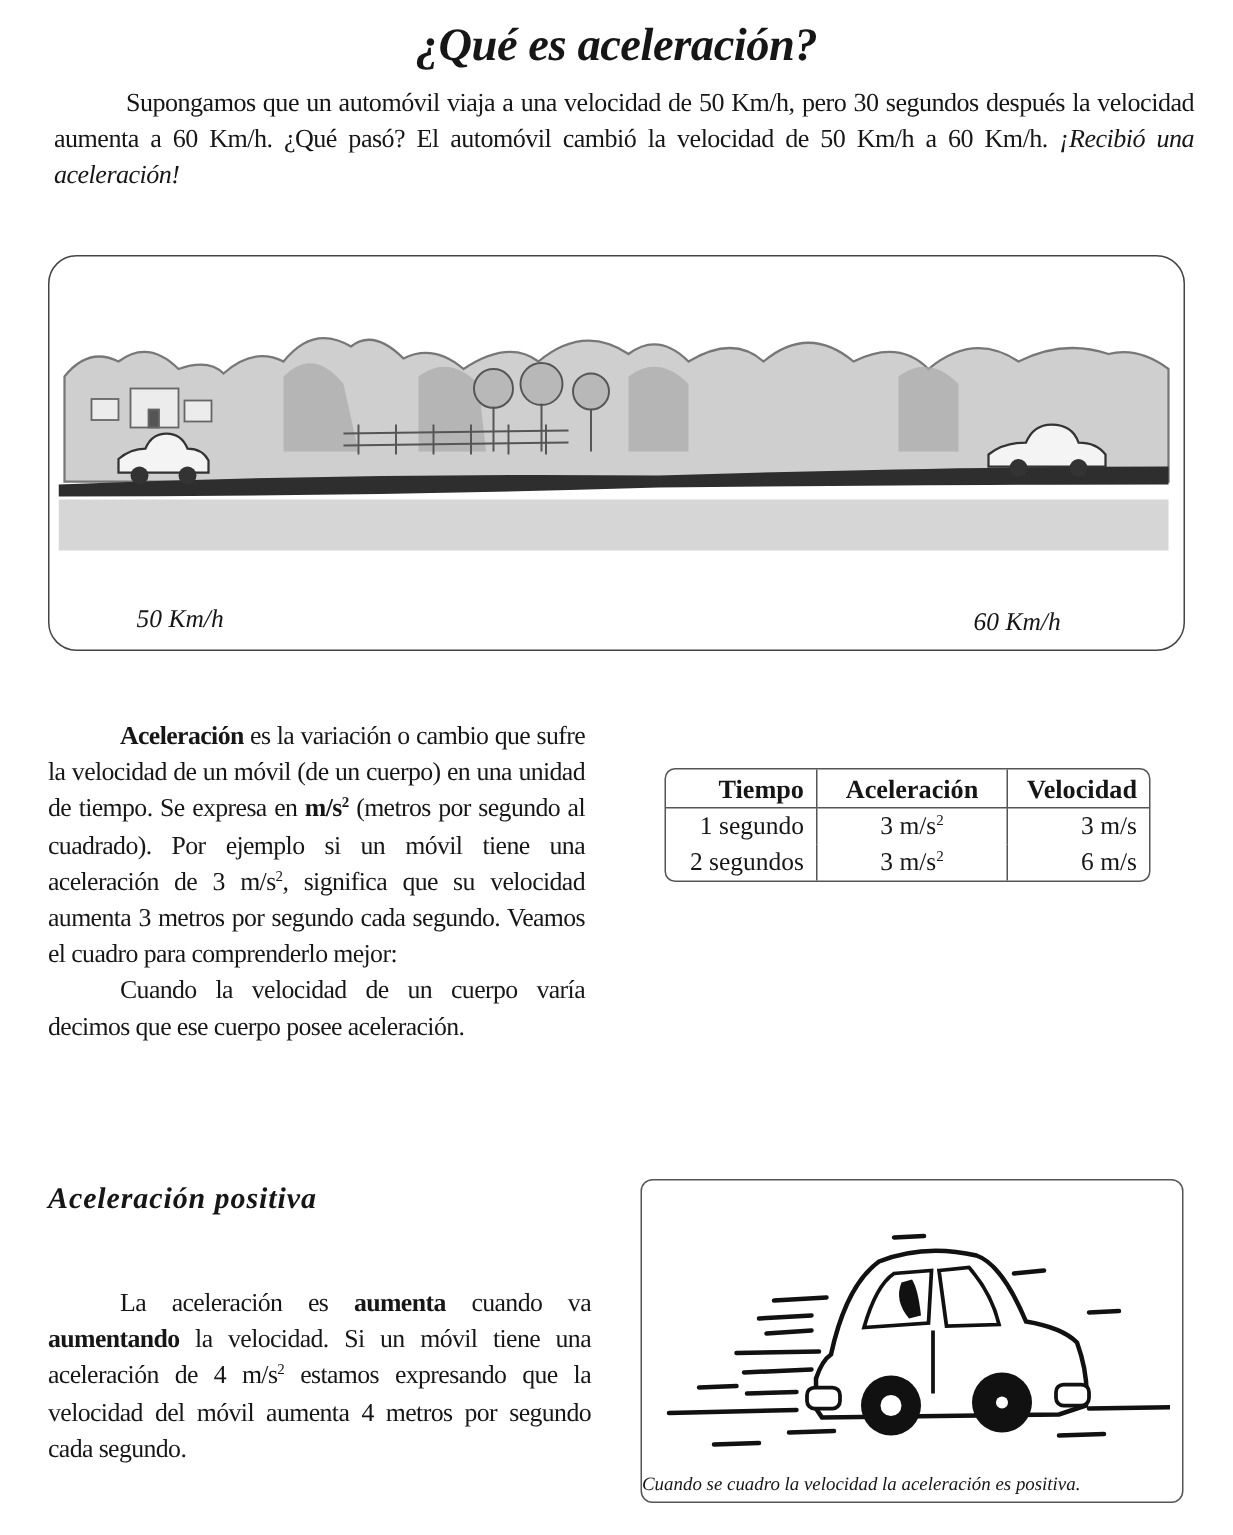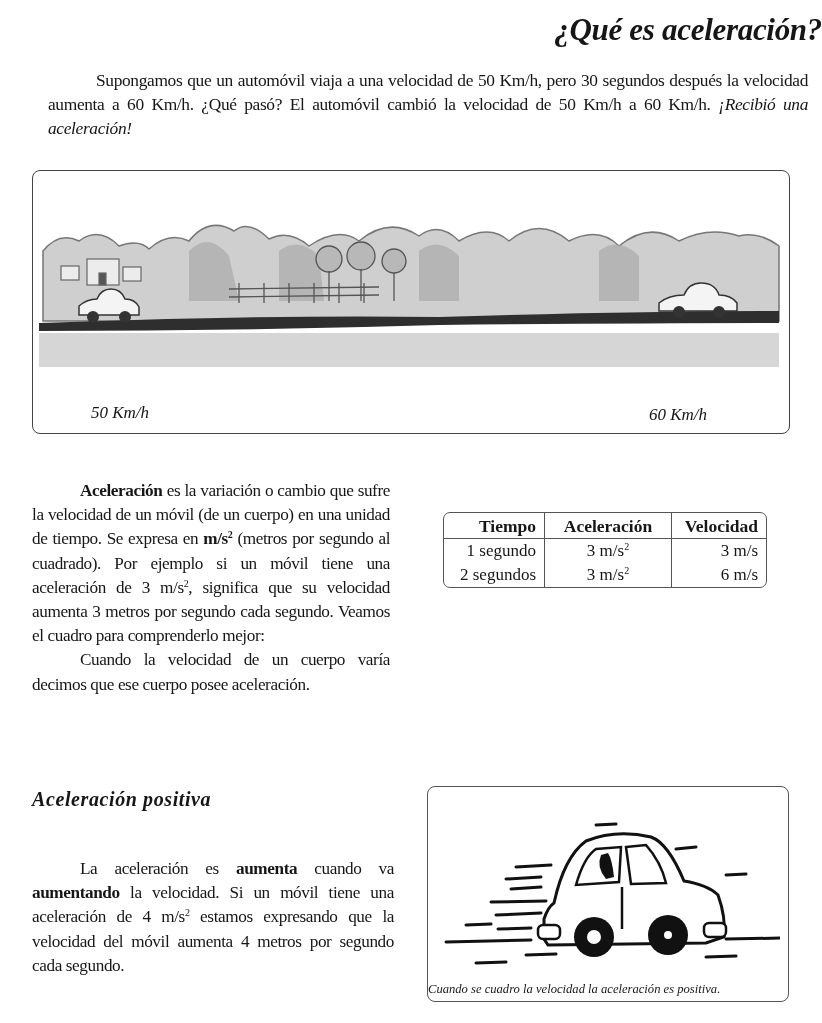--- a/index.html
+++ b/index.html
@@ -1,23 +1,23 @@
 <!DOCTYPE html>
 <html><head>
 <meta charset="utf-8">
 <style>
   html, body { margin:0; padding:0; background:#ffffff; }
   body { width:822px; height:1023px; position:relative; overflow:hidden;
          font-family:"Liberation Serif","DejaVu Serif",serif; color:#161616; }
   .abs { position:absolute; }
-  h1.title { position:absolute; left:0; width:822px; top:12px; margin:0; text-align:right;
+  h1.title { position:absolute; left:0; width:822px; top:12px; margin:0; text-align:center;
              font-size:31px; font-style:italic; font-weight:bold; letter-spacing:-0.3px; }
   .intro { left:32px; top:52px; width:760px; font-size:17.4px; line-height:24px; text-align:justify; letter-spacing:-0.35px; }
   .intro .indent { display:inline-block; width:48px; }
-  .scene-box { left:32px; top:170px; width:756px; height:262px; border:1.5px solid #444; border-radius:8px; }
+  .scene-box { left:32px; top:170px; width:756px; height:262px; border:1.5px solid #444; border-radius:19px; }
   .scene-svg { position:absolute; left:6px; top:40px; }
   .speed-label { font-style:italic; font-size:17px; }
   .def { left:32px; top:479px; width:358px; font-size:17.2px; line-height:24.2px; text-align:justify; letter-spacing:-0.4px; }
   .def .indent { display:inline-block; width:48px; }
   sup { font-size:10px; vertical-align:6px; line-height:0; }
   table.acc { position:absolute; left:443px; top:512px; border-collapse:separate; border-spacing:0;
               border:1.5px solid #555; border-radius:7px; font-size:17px; }
   table.acc th { font-weight:bold; padding:3px 8px 1px 8px; border-bottom:1.3px solid #555; font-size:17.5px; }
   table.acc td { padding:0 8px; line-height:24px;font-family:Liberation Serif, serif; }
   table.acc .c1 { border-right:1.3px solid #555; width:84px; text-align:right; }
@@ -27,21 +27,21 @@
   .pos { left:32px; top:857px; width:362px; font-size:17.2px; line-height:24.2px; text-align:justify; letter-spacing:-0.4px; }
   .pos .indent { display:inline-block; width:48px; }
   .car-box { left:427px; top:786px; width:360px; height:214px; border:1.5px solid #555; border-radius:8px; }
   .caption { position:absolute; left:0; bottom:4px; font-size:12.6px; font-style:italic; white-space:nowrap; }
 </style>
 </head>
 <body>
 
 <h1 class="title">¿Qué es aceleración?</h1>
 
-<p class="abs intro" style="margin:16px;"><span class="indent"></span><span>Supongamos que un automóvil viaja a una velocidad de 50 Km/h, pero 30 segundos después la velocidad aumenta a 60 Km/h. ¿Qué pasó? El automóvil cambió la velocidad de 50 Km/h a 60 Km/h. </span><i>¡Recibió una aceleración!</i></p>
+<p class="abs intro" style="margin:4px;"><span class="indent"></span><span>Supongamos que un automóvil viaja a una velocidad de 50 Km/h, pero 30 segundos después la velocidad aumenta a 60 Km/h. ¿Qué pasó? El automóvil cambió la velocidad de 50 Km/h a 60 Km/h. </span><i>¡Recibió una aceleración!</i></p>
 
 <div class="abs scene-box">
   <svg class="scene-svg" width="744" height="160" viewBox="0 0 744 160">
 
     <path d="M4,40 Q20,20 40,30 Q60,15 80,35 Q100,28 110,38 Q130,20 150,30 Q170,5 195,20 Q210,8 230,28 Q250,18 270,35 Q300,15 320,30 Q350,5 380,25 Q400,10 420,30 Q450,12 470,30 Q500,5 530,30 Q560,15 580,35 Q610,10 640,30 Q670,15 700,25 Q720,20 740,35 L740,110 L4,110 Z" fill="#cfcfcf" stroke="#777" stroke-width="1.5"></path>
     <path d="M150,40 Q170,20 190,45 L200,90 L150,90 Z M240,40 Q260,25 280,45 L285,90 L240,90 Z M380,40 Q400,25 420,45 L420,90 L380,90 Z M560,40 Q580,25 600,45 L600,90 L560,90 Z" fill="#a9a9a9" opacity="0.7"></path>
 
     <g fill="#b8b8b8" stroke="#555" stroke-width="1.3">
       <circle cx="290" cy="48" r="13"></circle>
         <circle cx="322" cy="45" r="14"></circle>

